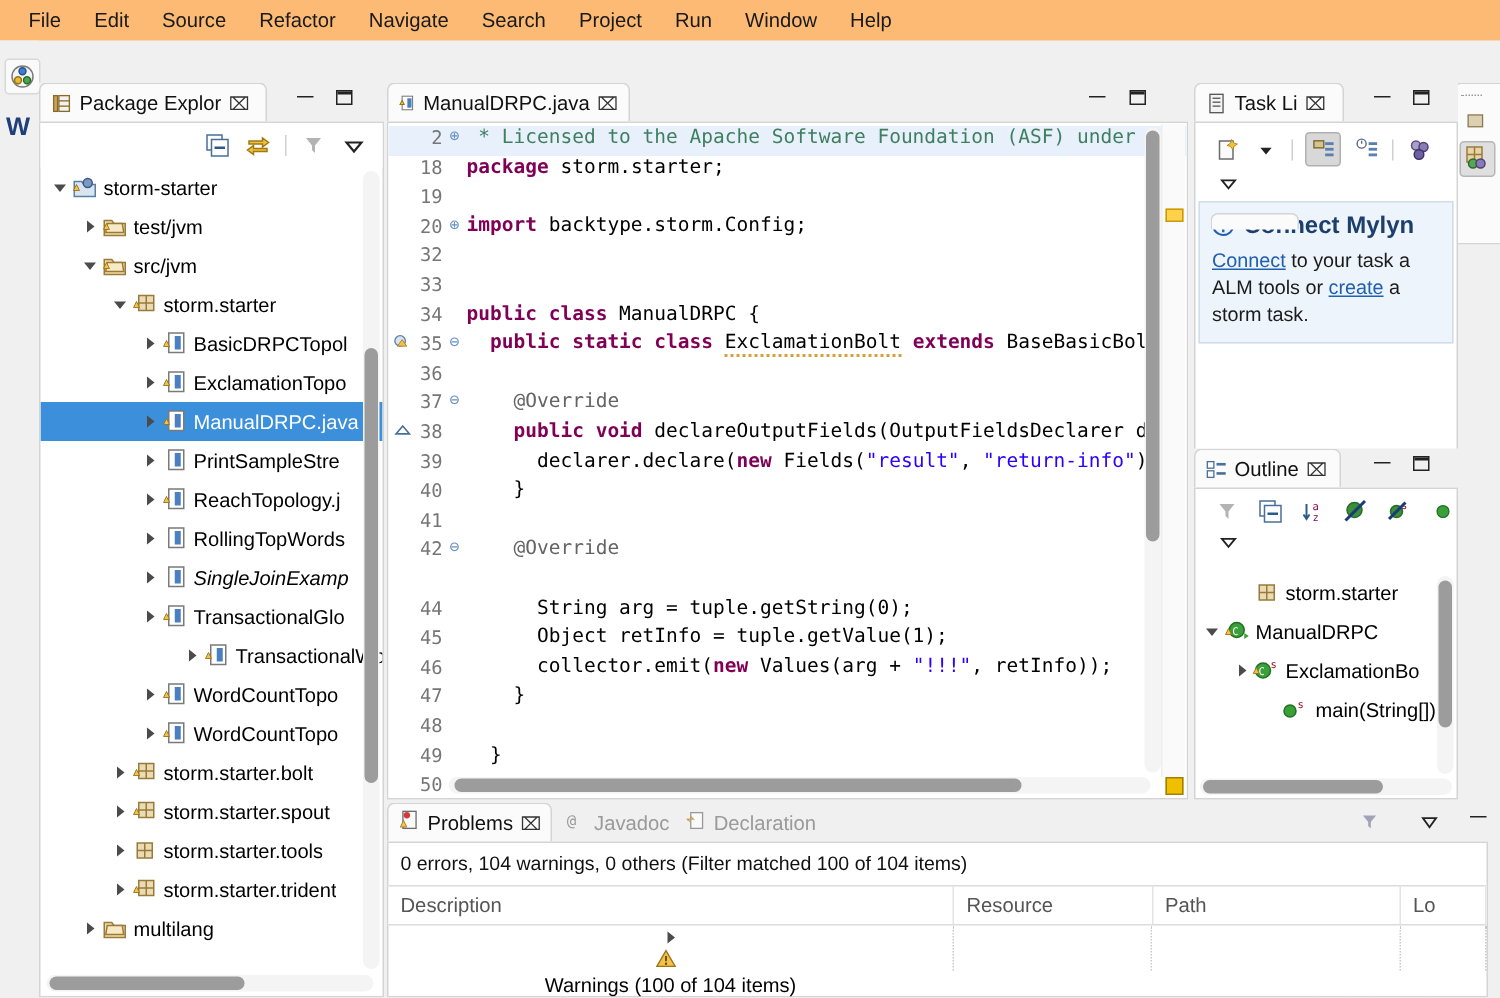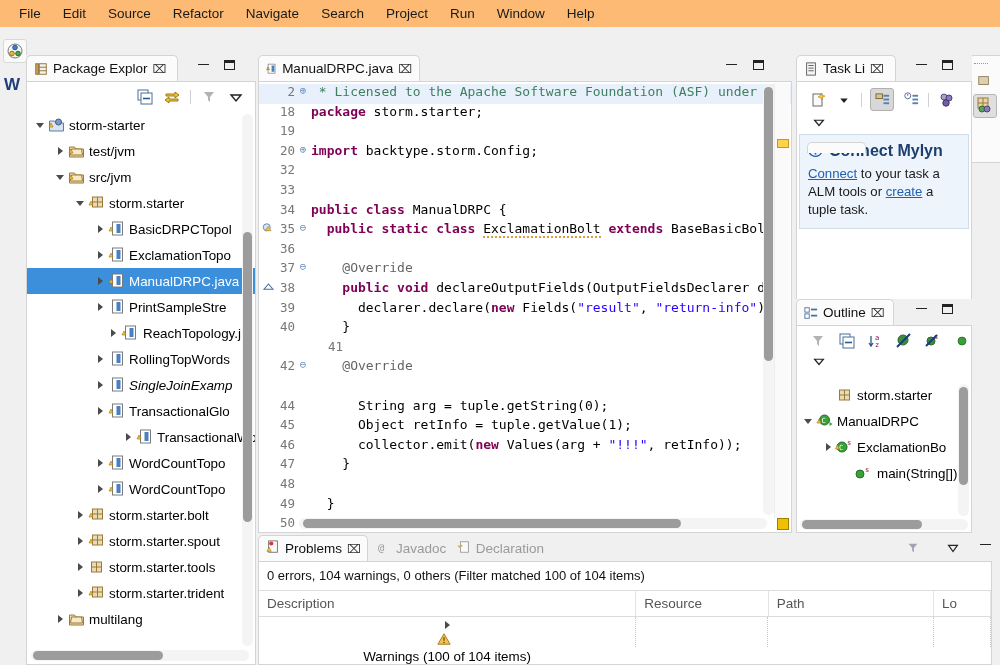--- a/index.html
+++ b/index.html
@@ -313,21 +313,21 @@
               <i></i>
             </span>
             <span class="ticon">
               <svg width="17" height="16" viewBox="0 0 16 16">
                 <rect x="4" y="1" width="10" height="13" fill="#fff" stroke="#7a7a7a"></rect>
                 <rect x="8" y="3" width="4" height="9" fill="#4a7fc1"></rect>
               </svg>
             </span>
             <span class="tlabel">PrintSampleStre</span>
           </div>
-          <div class="trow" style="padding-left: 66px; justify-content: center;">
+          <div class="trow" style="padding-left: 66px;">
             <span class="arrow ">
               <i></i>
             </span>
             <span class="ticon">
               <svg width="17" height="16" viewBox="0 0 16 16">
                 <rect x="4" y="1" width="10" height="13" fill="#fff" stroke="#7a7a7a"></rect>
                 <rect x="8" y="3" width="4" height="9" fill="#4a7fc1"></rect>
                 <path d="M0.5 10 L4.5 10 L2.5 6 Z" fill="#f2c14e" stroke="#9a7410" stroke-width="0.6"></path>
               </svg>
             </span>
@@ -523,21 +523,21 @@
                 <circle cx="6" cy="6" r="4" fill="#d8e4f2" stroke="#5a7fa5"></circle>
                 <path d="M4 10 L11 10 L7.5 5 Z" fill="#f2c14e" stroke="#9a7410" stroke-width="0.6"></path>
               </svg></span><span class="lnum">35</span><span class="fold">⊖</span><span class="ctext"><span class="k">  public static class</span><span class="pl"> </span><span class="squig">ExclamationBolt</span><span class="pl"> </span><span class="k">extends</span><span class="pl"> BaseBasicBol</span></span></div>
           <div class="cline" style="top: 158.8px;"><span class="lnum">36</span><span class="ctext"></span></div>
           <div class="cline" style="top: 178.4px;"><span class="lnum">37</span><span class="fold">⊖</span><span class="ctext"><span class="an">    @Override</span></span></div>
           <div class="cline" style="top: 198px;"><span class="ann" style="top: 1px;"><svg width="13" height="12" viewBox="0 0 16 16">
                 <path d="M8 4 L14 11 L2 11 Z" fill="none" stroke="#4a6f9a" stroke-width="1.4"></path>
               </svg></span><span class="lnum">38</span><span class="ctext"><span class="k">    public void</span><span class="pl"> declareOutputFields(OutputFieldsDeclarer d</span></span></div>
           <div class="cline" style="top: 217.6px;"><span class="lnum">39</span><span class="ctext"><span class="pl">      declarer.declare(</span><span class="k">new</span><span class="pl"> Fields(</span><span class="s">"result"</span><span class="pl">, </span><span class="s">"return-info"</span><span class="pl">)</span></span></div>
           <div class="cline" style="top: 237.2px;"><span class="lnum">40</span><span class="ctext"><span class="pl">    }</span></span></div>
-          <div class="cline" style="top: 256.8px; margin-left: 48px;"><span class="lnum">41</span><span class="ctext"></span></div>
+          <div class="cline" style="top: 256.8px;"><span class="lnum">41</span><span class="ctext"></span></div>
           <div class="cline" style="top: 276.4px;"><span class="lnum">42</span><span class="fold">⊖</span><span class="ctext"><span class="an">    @Override</span></span></div>
           <div class="cline" style="top: 315.6px;"><span class="lnum">44</span><span class="ctext"><span class="pl">      String arg = tuple.getString(0);</span></span></div>
           <div class="cline" style="top: 335.2px;"><span class="lnum">45</span><span class="ctext"><span class="pl">      Object retInfo = tuple.getValue(1);</span></span></div>
           <div class="cline" style="top: 354.8px; text-decoration: underline;"><span class="lnum">46</span><span class="ctext"><span class="pl">      collector.emit(</span><span class="k">new</span><span class="pl"> Values(arg + </span><span class="s">"!!!"</span><span class="pl">, retInfo));</span></span></div>
           <div class="cline" style="top: 374.4px;"><span class="lnum">47</span><span class="ctext"><span class="pl">    }</span></span></div>
           <div class="cline" style="top: 394px;"><span class="lnum">48</span><span class="ctext"></span></div>
           <div class="cline" style="top: 413.6px;"><span class="lnum">49</span><span class="ctext"><span class="pl">  }</span></span></div>
           <div class="cline" style="top: 433.2px;"><span class="lnum">50</span><span class="ctext"></span></div>
         </div>
 
@@ -623,21 +623,21 @@
       <div class="tabstub" style="left:10px;top:60px;width:57px;height:10px;"></div>
 
       <div class="mylyn-box" style="margin-top:2px;">
         <div class="mylyn-title">
           <span style="font-size:15px;color:#2060b0;">ⓘ</span>
           <span>Connect Mylyn</span>
         </div>
         <div class="mylyn-text">
           <span class="lnk">Connect</span><span> to your task a</span><br>
           <span>ALM tools or </span><span class="lnk">create</span><span> a</span><br>
-          <span>tuple task.</span>
+          <span>storm task.</span>
         </div>
       </div>
     </div>
   </div>
 
   <div class="part" style="left:796px;top:272px;width:176px;height:234px;background:transparent;">
     <div class="part-tabbar">
       <div class="part-tab" style="width:98px;">
         <svg width="14" height="14" viewBox="0 0 16 16">
           <rect x="1" y="2" width="5" height="5" fill="#fff" stroke="#4a6f9a"></rect>

